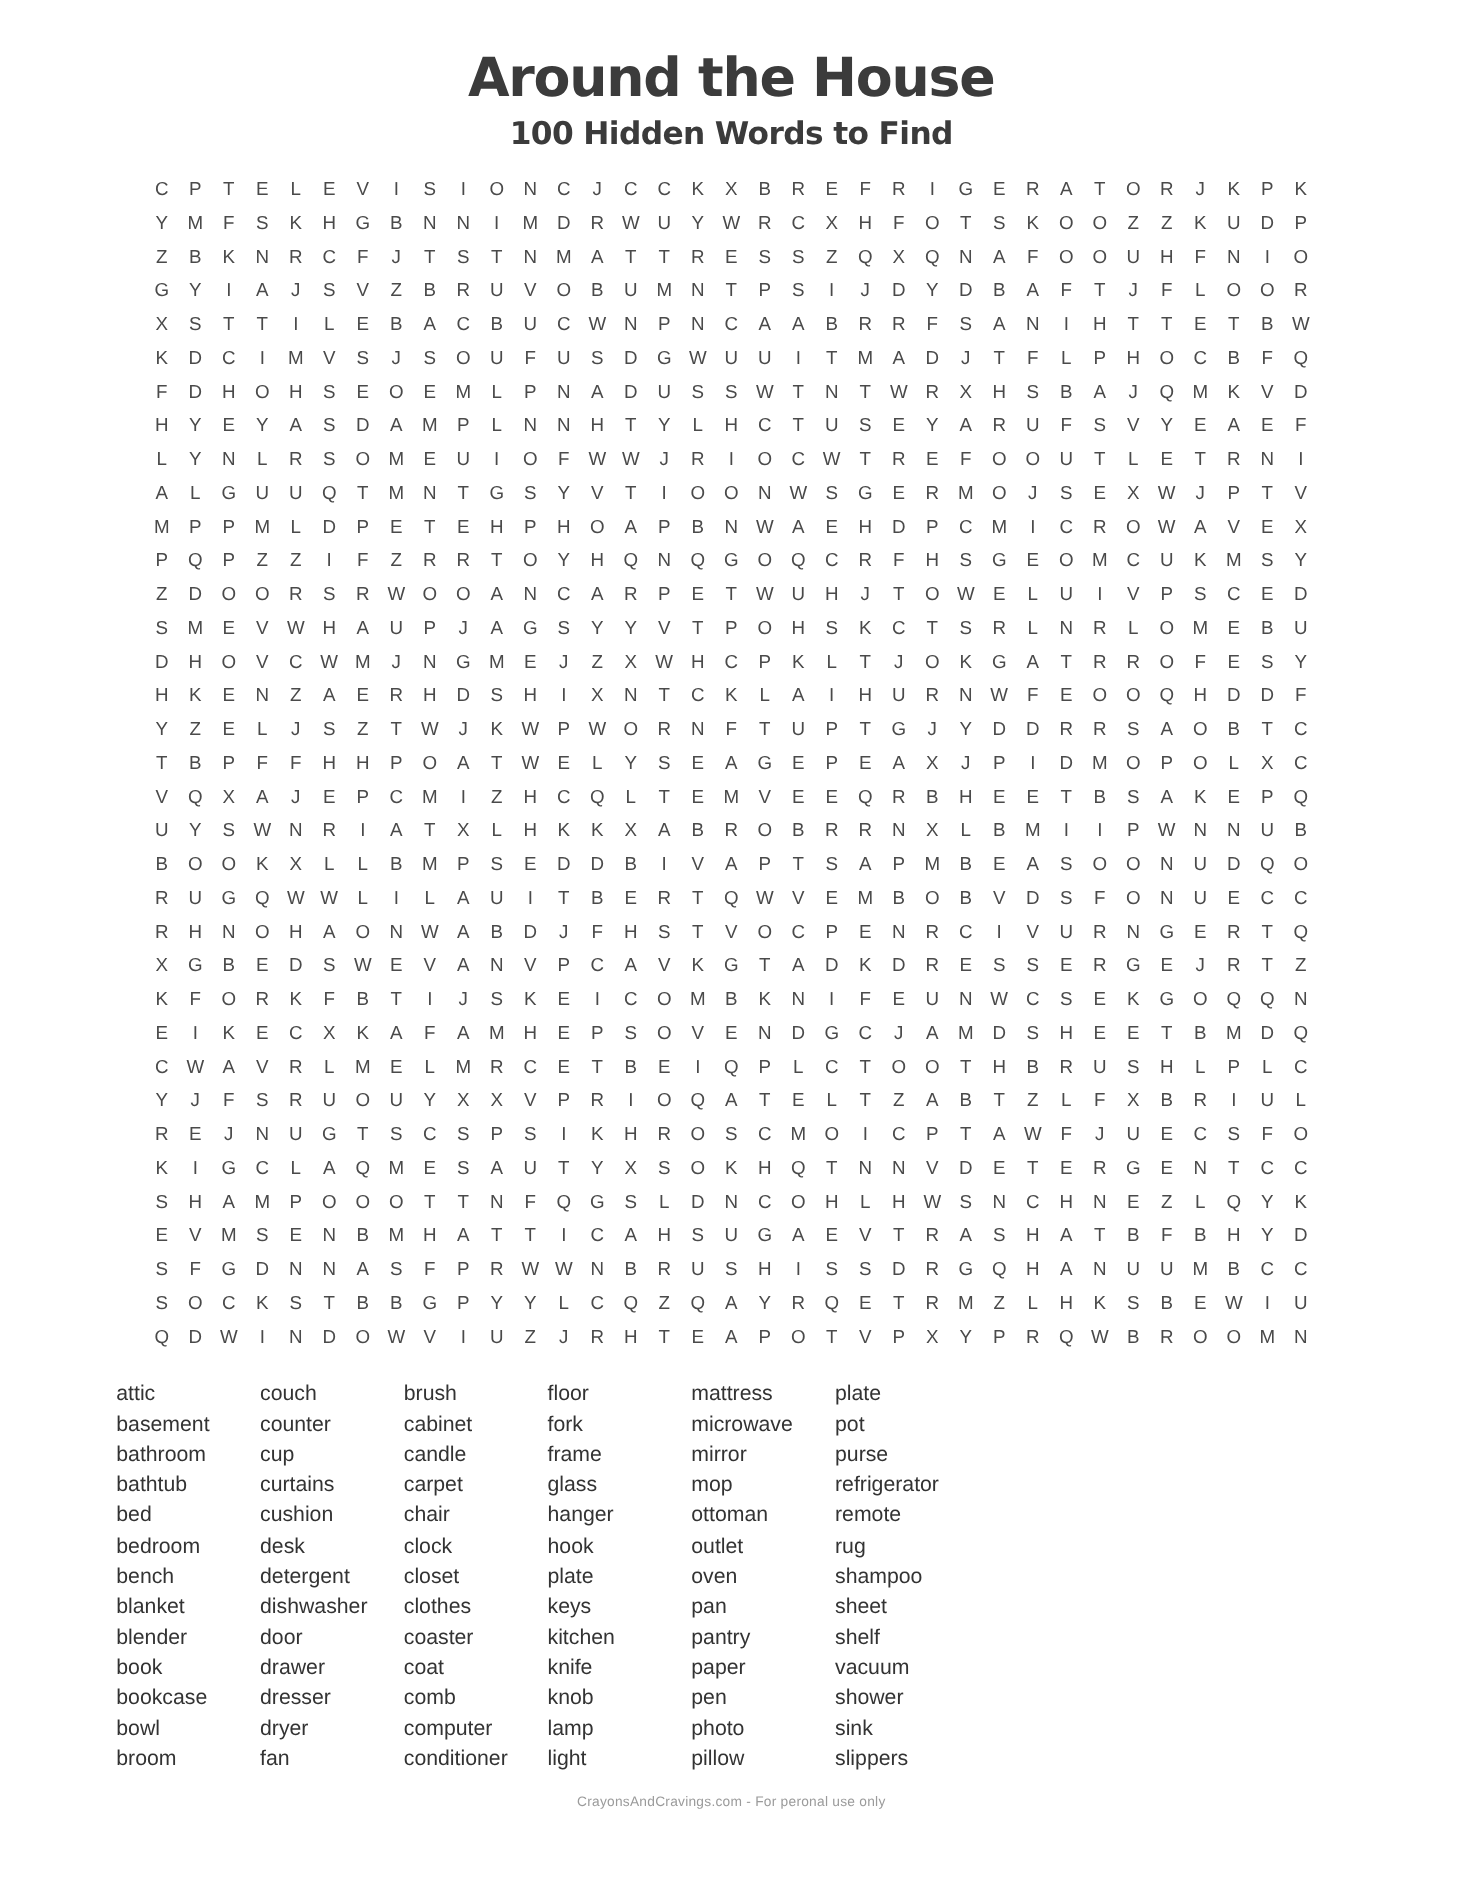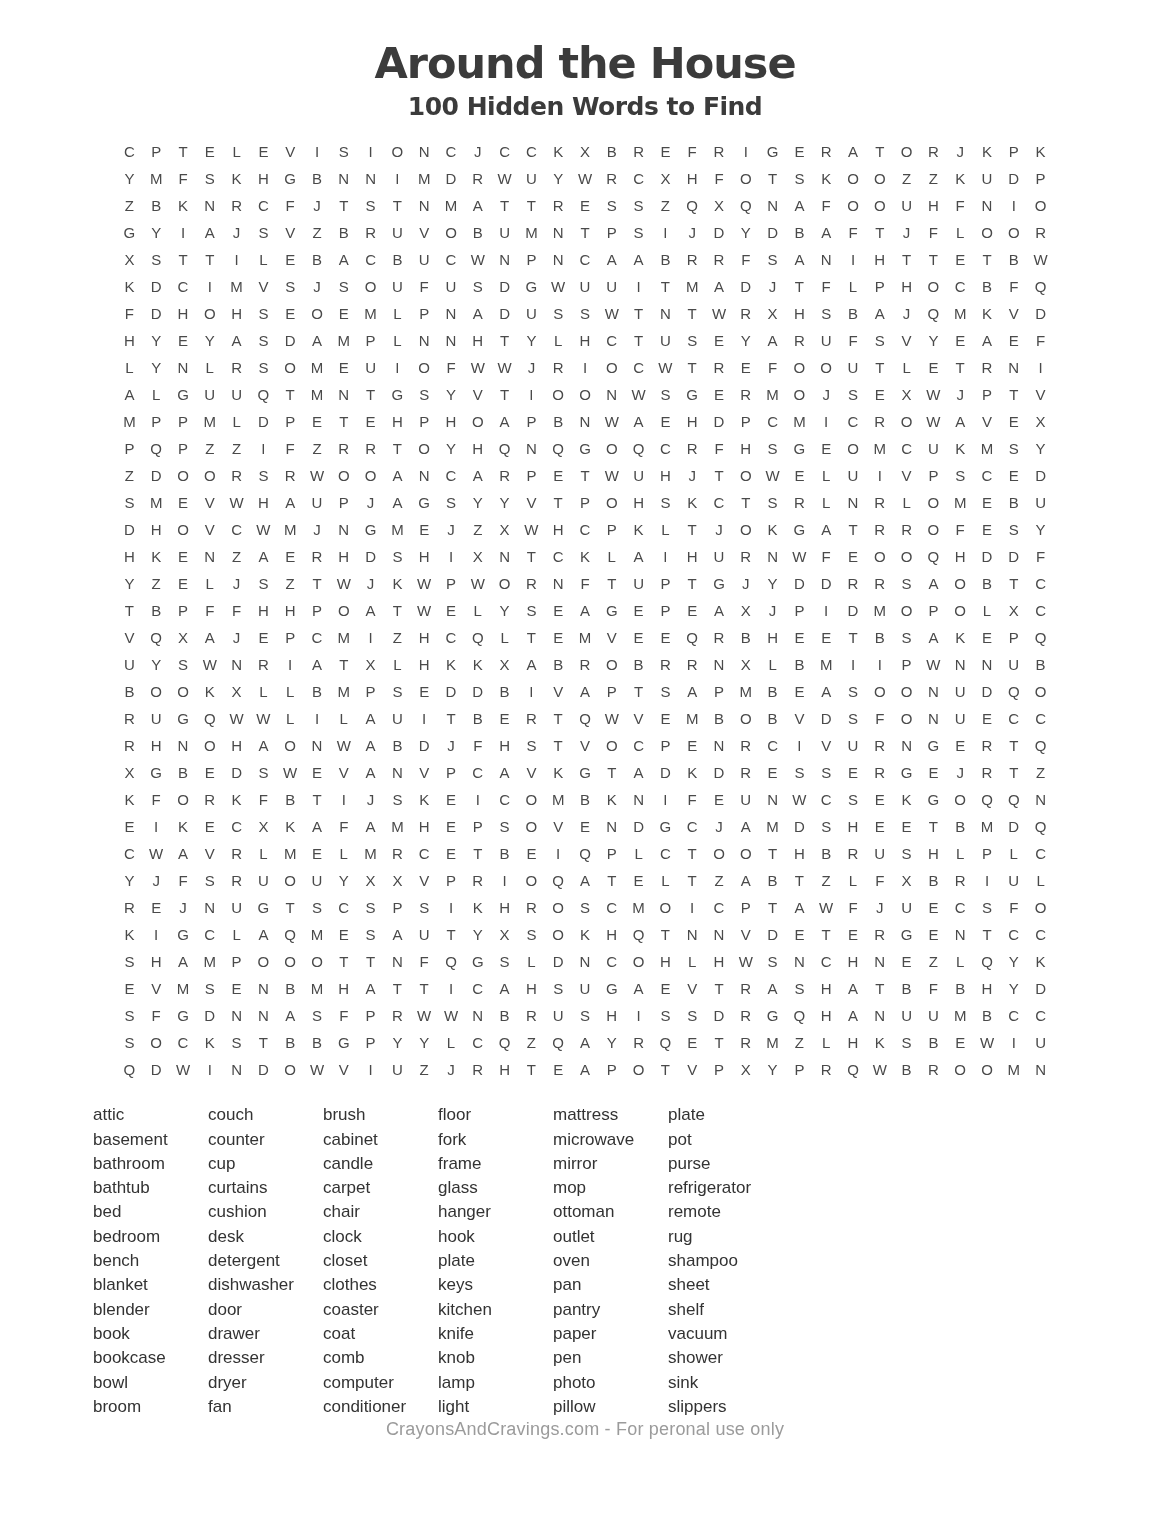--- a/index.html
+++ b/index.html
@@ -59,22 +59,23 @@
     grid-template-columns: repeat(8, 115px);
     margin: 20px 0 0 93px;
   }
   .word-col { display: block; }
   .word {
     font-size: 17px;
     line-height: 24.3px;
     color: var(--word-text-color);
   }
   .footer-credit {
+    margin-top: 17px;
     text-align: center;
-    font-size: 18px;
+    font-size: 11px;
     letter-spacing: 0.2px;
     color: var(--footer-text-color);
   }
 </style>
 </head>
 <body>
 
 <div class="page">
   <div class="page-header">
     <div class="puzzle-title">Around the House</div>

